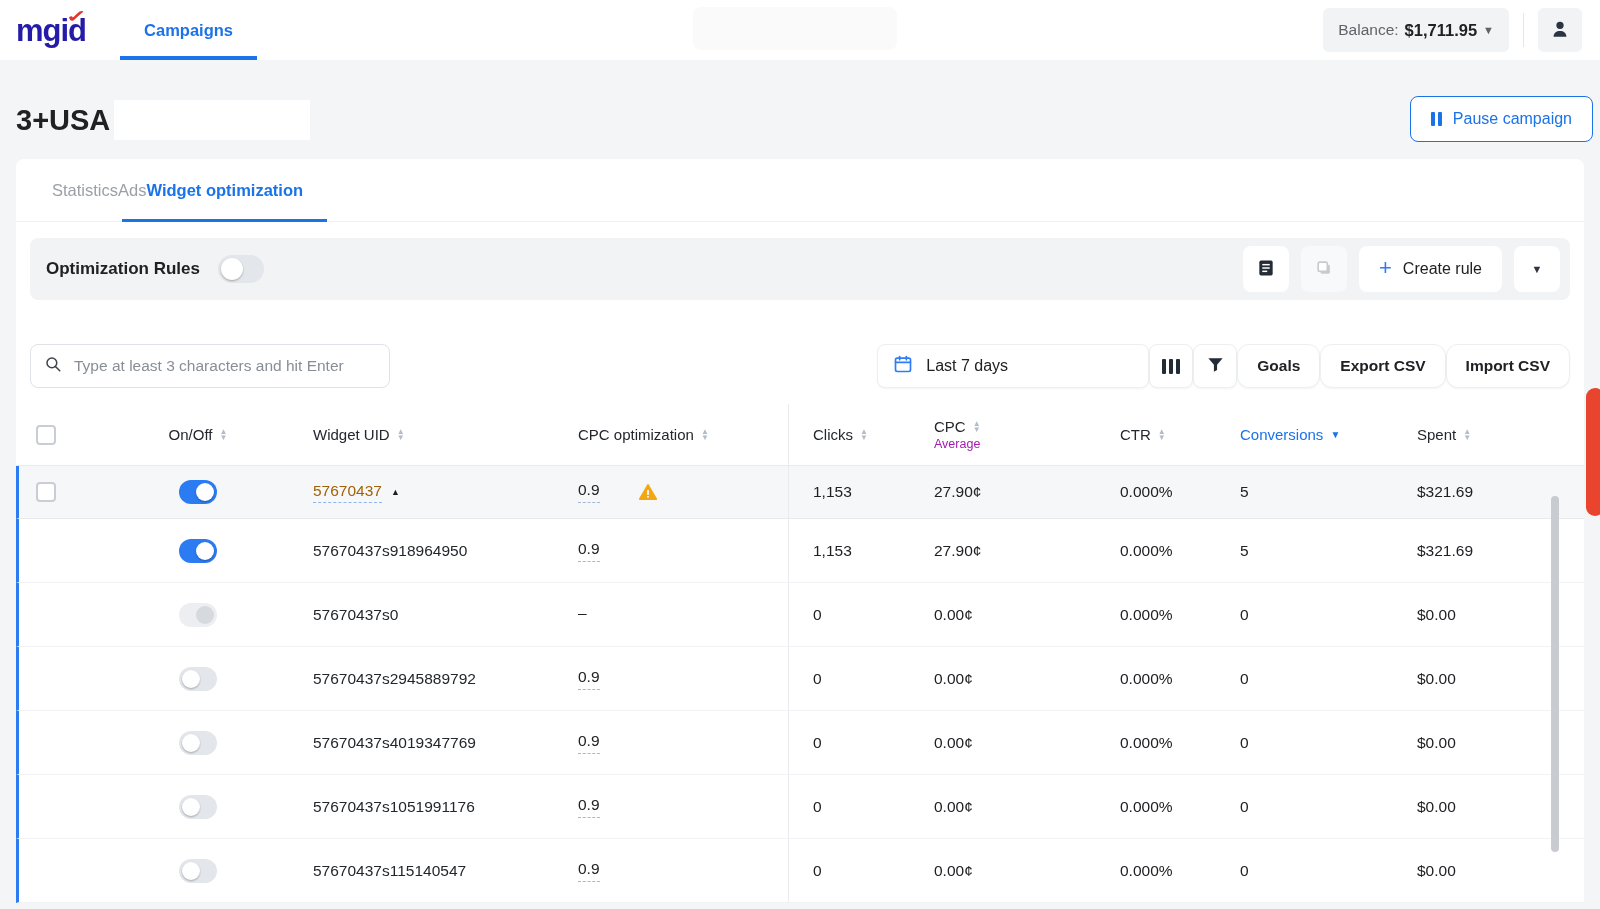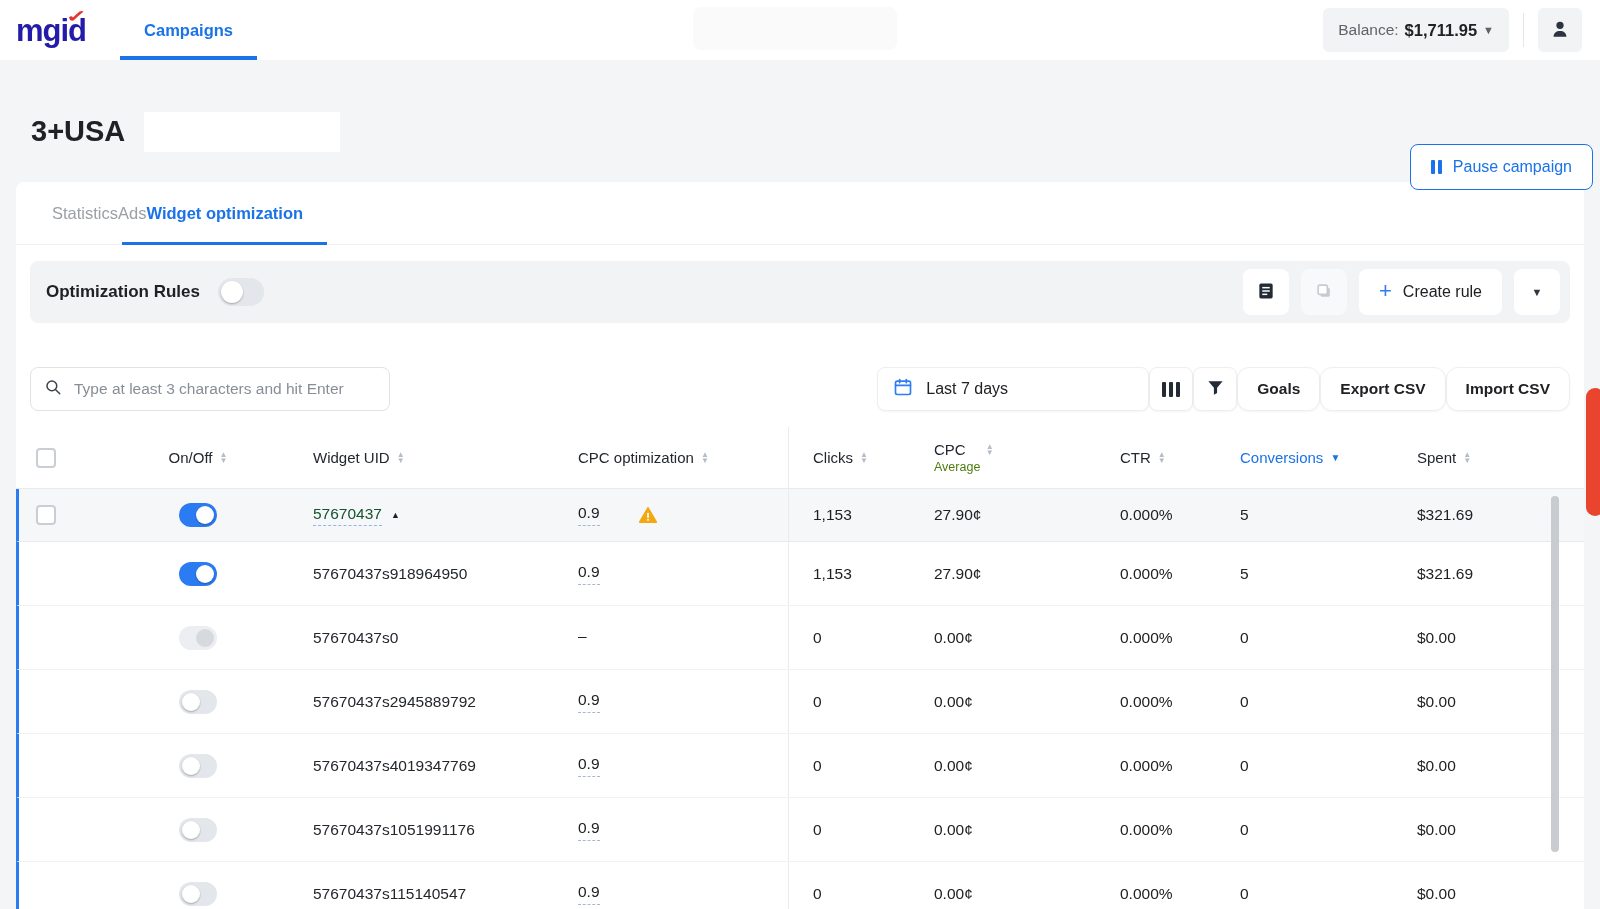--- a/index.html
+++ b/index.html
@@ -20,23 +20,23 @@
   .nav-redact { position:absolute; left:693px; top:7px; width:204px; height:43px; background:#fafafa; border-radius:8px; }
   .nav-right { margin-left:auto; display:flex; align-items:center; gap:14px; padding-right:18px; }
   .balance { height:44px; background:#f1f3f4; border:none; border-radius:6px; padding:0 15px; display:flex; align-items:center; gap:6px; font-size:15.5px; color:#5f6368; }
   .balance b { color:#202124; font-size:16.5px; }
   .caret { font-size:11px; color:#5f6368; }
   .vdiv { width:1px; height:34px; background:#e4e7ea; }
   .user-btn { width:44px; height:44px; background:#f1f3f4; border:none; border-radius:6px; display:flex; align-items:center; justify-content:center; }
 
   
   .page-head { padding:40px 16px 19px; display:flex; align-items:center; position:relative; }
-  .page-title { font-size:29px; font-weight:700; margin:15px; }
+  .page-title { font-size:29px; font-weight:700; margin:0; }
   .title-redact { width:196px; height:40px; background:#fff; margin-left:4px; }
-  .pause-btn { position:absolute; right:7px; top:36px; height:46px; background:#fff; border:1px solid #1a73e8; border-radius:8px; color:#1a73e8; font-size:16px; font-weight:500; display:flex; align-items:center; gap:11px; padding:0 20px;margin-top:48px; }
+  .pause-btn { position:absolute; right:7px; top:36px; height:46px; background:#fff; border:1px solid #1a73e8; border-radius:8px; color:#1a73e8; font-size:16px; font-weight:500; display:flex; align-items:center; gap:11px; padding:0 20px; }
   .pause-ic { display:inline-flex; gap:3px; }
   .pause-ic i { width:4px; height:14px; background:#1a73e8; border-radius:1px; }
 
   
   .card { margin:0 16px; background:#fff; border-radius:8px 8px 0 0; height:744px; overflow:hidden; }
   .tabbar { display:flex; padding:0 36px; border-bottom:1px solid #eef0f3; }
   .tab { height:62px; display:flex; align-items:center; font-size:16.5px; font-weight:500; color:#9aa0a6; position:relative; cursor:pointer; }
   .tab.active { color:#1a73e8; font-weight:700; }
   .tab.active::after { content:""; position:absolute; bottom:-1px; left:-24px; right:-24px; height:3px; background:#1a73e8; }
 
@@ -78,28 +78,28 @@
   .thead { height:62px; border-bottom:1px solid #e8eaed; padding-left:3px; font-size:15px; font-weight:500; color:#23272e; }
   .hc, .cell { display:flex; align-items:center; height:100%; }
   .c1 { padding-left:17px; }
   .c2 { justify-content:center; }
   .c5,.c6,.c7,.c8,.c9 { padding-left:24px; }
   .cdiv { border-left:1px solid #e9ebee; }
   .sort { display:inline-flex; flex-direction:column; margin-left:7px; font-size:8px; line-height:6px; color:#b3bcc7; }
   .blue-head { color:#1a73e8; font-weight:500; }
   .blue-caret { color:#1a73e8; font-size:10px; margin-left:7px; }
   .cpc-head { display:flex; flex-direction:column; justify-content:center; gap:2px; }
-  .cpc-head .row1 { display:flex; align-items:center;gap:13px; }
-  .cpc-sub { font-size:12.5px; color:#4d7c0f; font-weight:400; }
+  .cpc-head .row1 { display:flex; align-items:center; }
+  .cpc-sub { font-size:12.5px; color:#a21caf; font-weight:400; }
   .checkbox { width:20px; height:20px; border:2px solid #c9ced5; border-radius:4px; background:#fff; display:inline-block; cursor:pointer; flex:none; }
 
   .trow { height:64px; border-bottom:1px solid #f0f2f4; border-left:3px solid #2b7bf3; }
   .trow.parent { height:53px; background:#f6f7f9; border-bottom:1px solid #e7e9ec; }
   .uid { color:#23272c; }
-  .uid.link { color:#14532d; border-bottom:1px dashed #8fb5f0; padding-bottom:2px; cursor:pointer; }
+  .uid.link { color:#a16207; border-bottom:1px dashed #8fb5f0; padding-bottom:2px; cursor:pointer; }
   .exp { display:none; font-size:9px; color:#1b1f24; margin-left:9px; cursor:pointer; }
   .trow.parent .exp { display:inline; }
   .cpcopt { border-bottom:1px dashed #a4b8d2; padding-bottom:3px; cursor:pointer; }
   .cpcopt.plain { border-bottom:none; cursor:default; }
   .warn { display:none; margin-left:38px; line-height:0; }
   .warn.show { display:inline-block; }
 
   
   .scroll-thumb { position:absolute; left:1551px; top:496px; width:8px; height:356px; background:#c8cbcf; border-radius:4px; cursor:pointer; }
   .red-edge { position:absolute; left:1586px; top:388px; width:18px; height:128px; background:#e8442e; border-radius:9px; }

